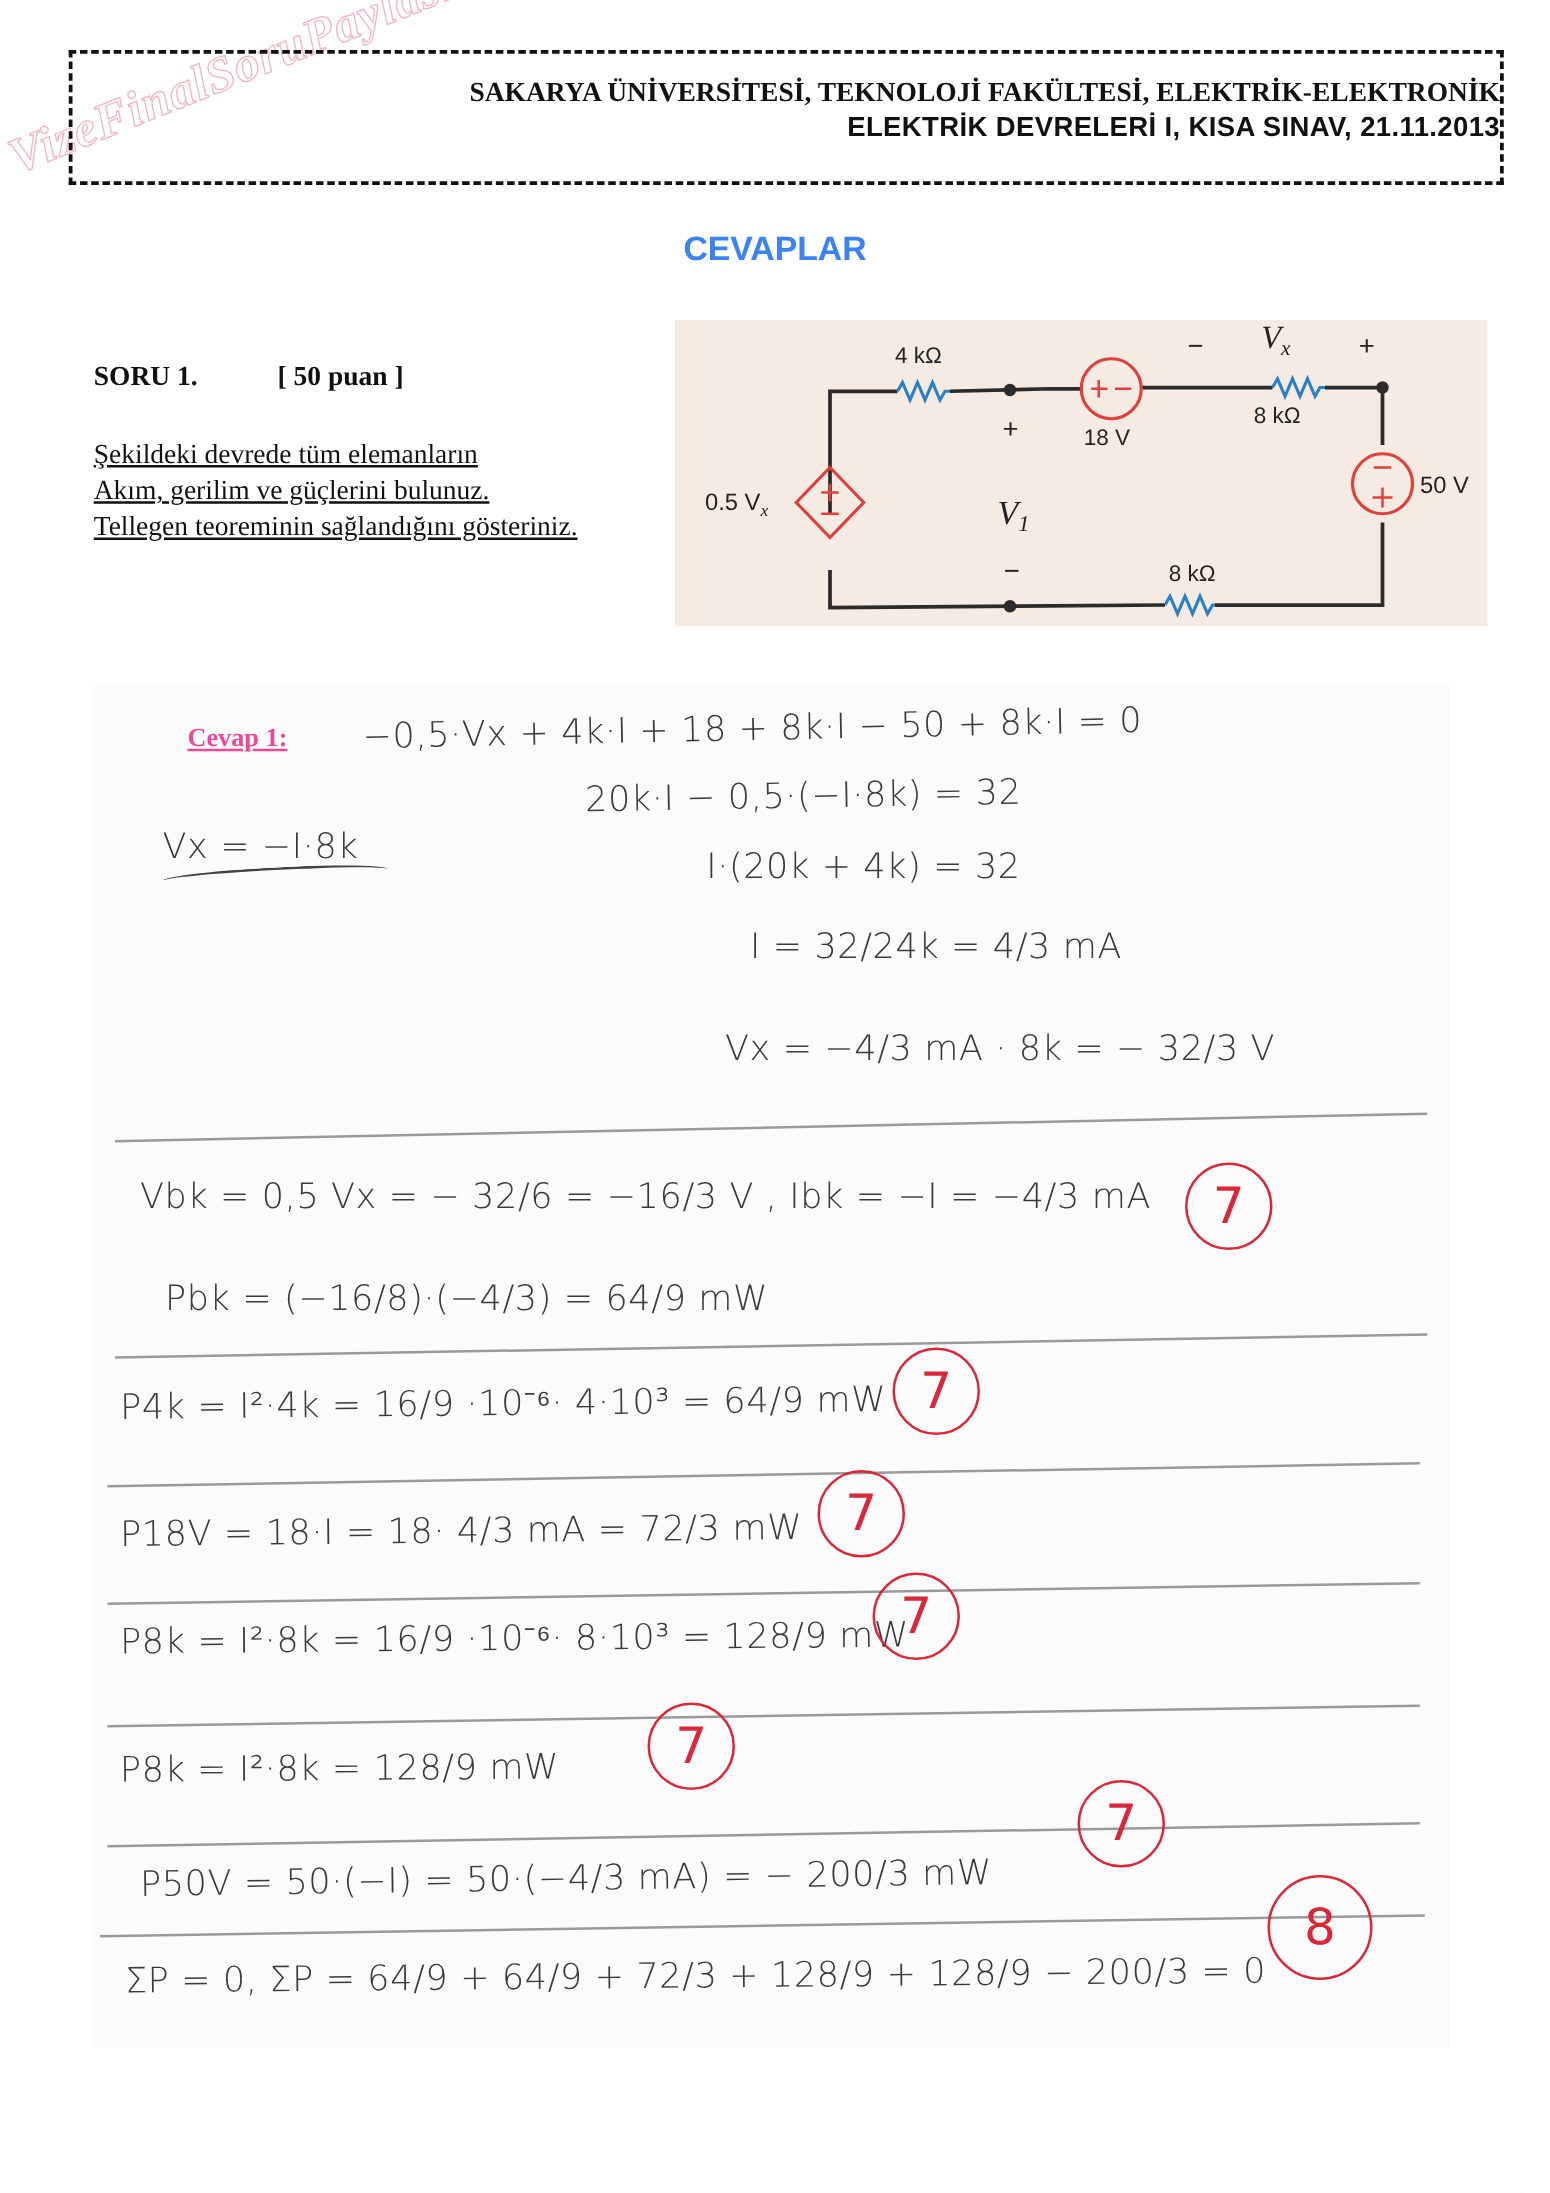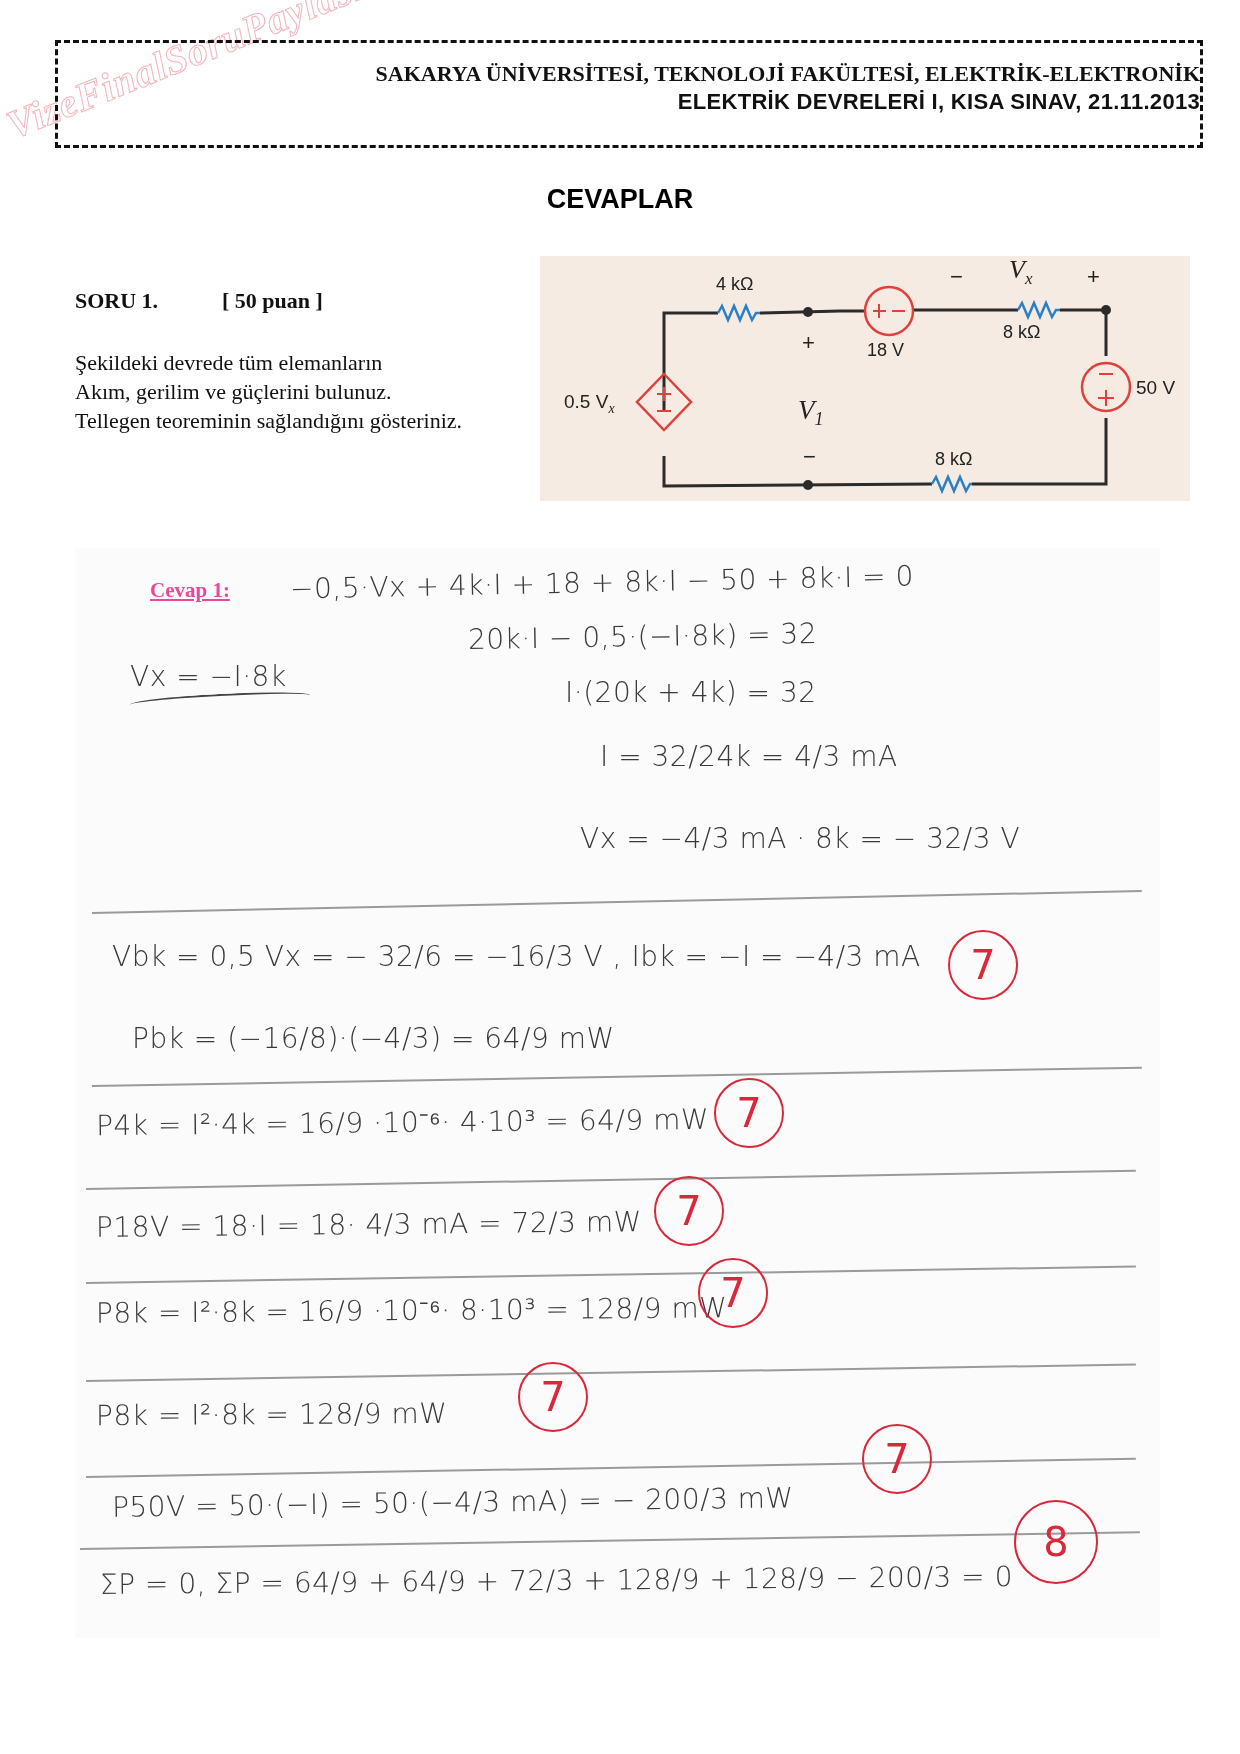--- a/index.html
+++ b/index.html
@@ -22,27 +22,27 @@
     letter-spacing: 0.3px;
   }
   .watermark {
     position: absolute; left: 0px; top: 105px; transform: rotate(-22deg); transform-origin: left top;
     font-family: "Liberation Serif", serif; font-style: italic; font-weight: bold; font-size: 40px;
     color: transparent; -webkit-text-stroke: 1px #f0a6b0; letter-spacing: 1px; white-space: nowrap;
     opacity: 0.85; pointer-events: none;
   }
   .answers-title {
     position: absolute; left: 0; width: 1240px; top: 184px; text-align: center;
-    font-family: "Liberation Sans", sans-serif; font-weight: bold; font-size: 27px; color: #000000;
+    font-family: "Liberation Sans", sans-serif; font-weight: bold; font-size: 27px; color: #3b82f6;
   }
   
   .q-title { position: absolute; left: 75px; top: 288px; font-weight: bold; font-size: 22px; }
   .q-points { position: absolute; left: 222px; top: 288px; font-weight: bold; font-size: 22px; }
   .q-text { position: absolute; left: 75px; top: 348px; font-size: 22px; line-height: 29px; }
-  .q-text div { white-space: nowrap; }
+  .q-text div { white-space: nowrap; text-decoration: underline; }
   
   .circuit {
     position: absolute; left: 540px; top: 256px; width: 650px; height: 245px; background: #f5ebe2;
   }
   .circuit svg { width: 650px; height: 245px; display: block; }
   .circuit text { font-family: "Liberation Sans", sans-serif; fill: #222; }
   .circuit .ital { font-family: "Liberation Serif", serif; font-style: italic; }
   
   .sheet {
     position: absolute; left: 75px; top: 548px; width: 1085px; height: 1090px; background: #fbfbfb;

